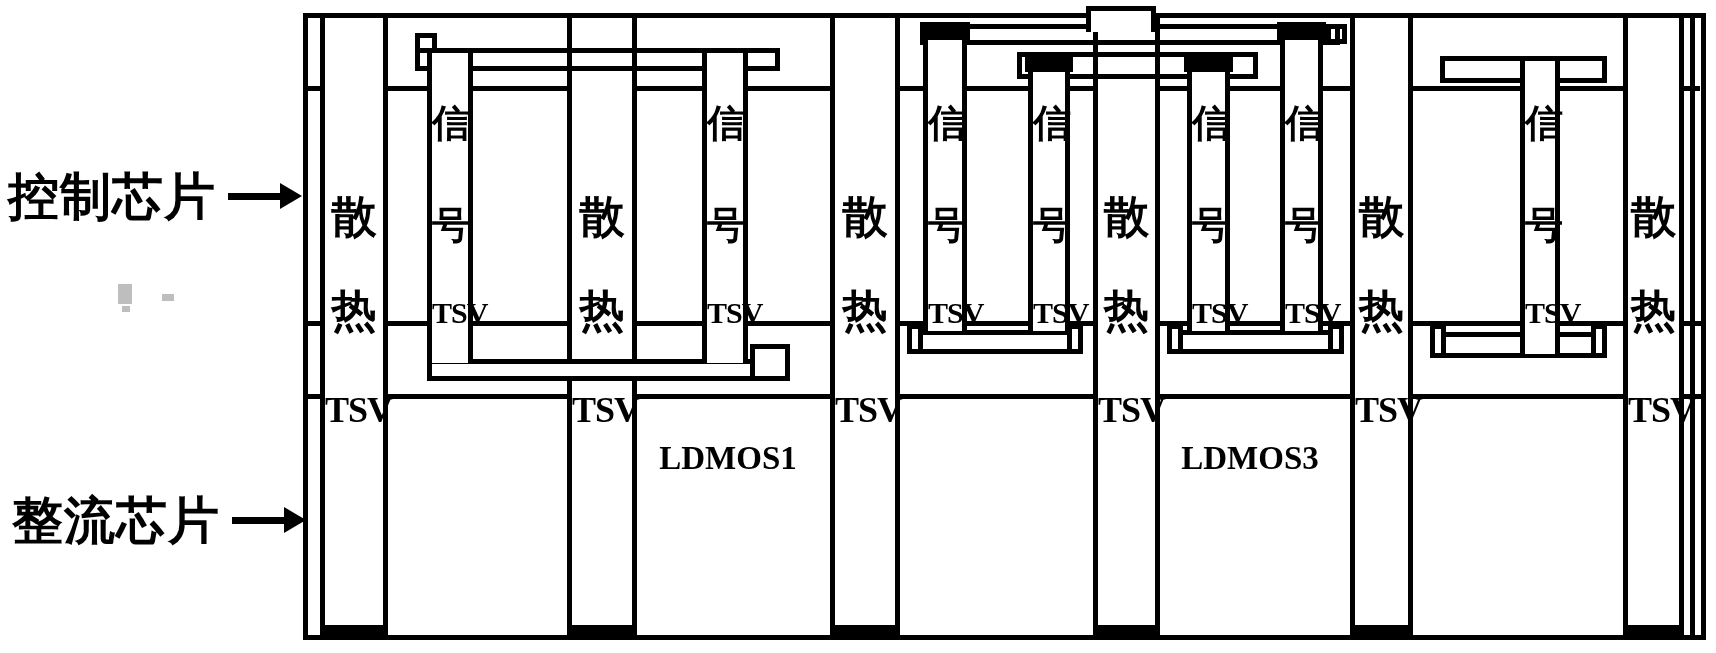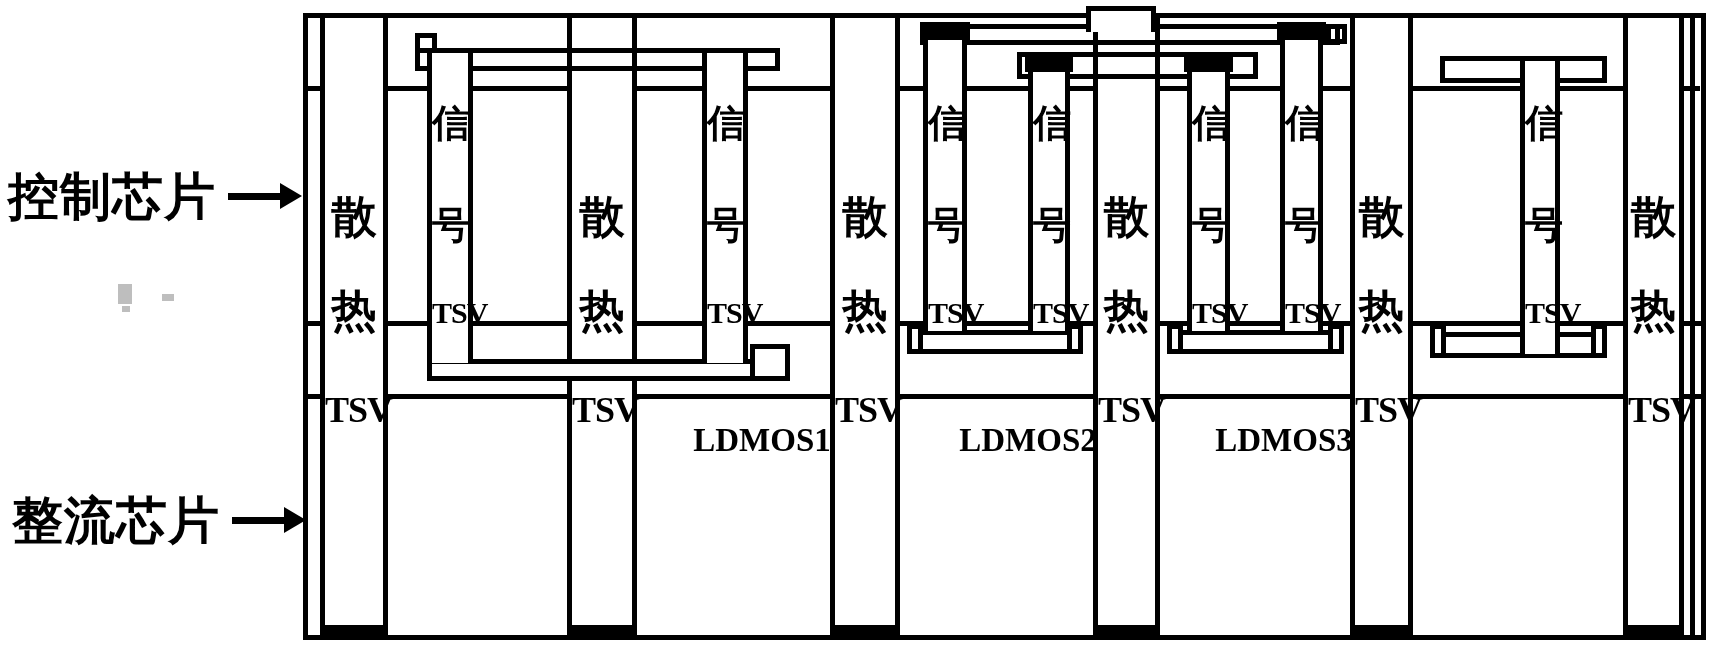--- a/index.html
+++ b/index.html
@@ -61,26 +61,25 @@
     font-family: "Liberation Serif", serif;
     font-size: 30px; letter-spacing: -1px;
   }
   
   .obar  { position: absolute; border: 5px solid #000; background: transparent; }
   .wbar  { position: absolute; border: 5px solid #000; background: #fff; }
   .cap   { position: absolute; background: #000; }
   .bump  { position: absolute; border: 5px solid #000; border-bottom: none; background: #fff; }
   
   .ldmos {
-    position: absolute; top: 424px;
+    position: absolute; top: 442px;
     transform: translateX(-50%);
     font-family: "Liberation Serif", serif;
     font-weight: bold; font-size: 33px; line-height: 1;
     white-space: nowrap;
-    margin-left: 34px;
   }
   
   .side-row {
     position: absolute;
     display: flex; align-items: center;
     height: 60px; white-space: nowrap;
   }
   .side-text {
     font-weight: bold; font-size: 51px; line-height: 1;
     letter-spacing: 1px;
@@ -217,16 +216,15 @@
   <div class="wbar" style="left:1591px; top:324px; width:16px; height:34px;"></div>
   <div class="vbar" style="left:1520px; top:61px; width:40px; height:293px; --bt:61px;">
     <span class="s1">信</span>
     <span class="s2">号</span>
     <span class="s3">TSV</span>
   </div>
 
   <div class="bump" style="left:1086px; top:6px; width:70px; height:26px;"></div>
 
   <span class="ldmos" style="left:728px;">LDMOS1</span>
-  <span class="ldmos" style="left:994px;">LDMOS2</span>
   <span class="ldmos" style="left:1250px;">LDMOS3</span>
 
 </div>
 
 </body></html>

